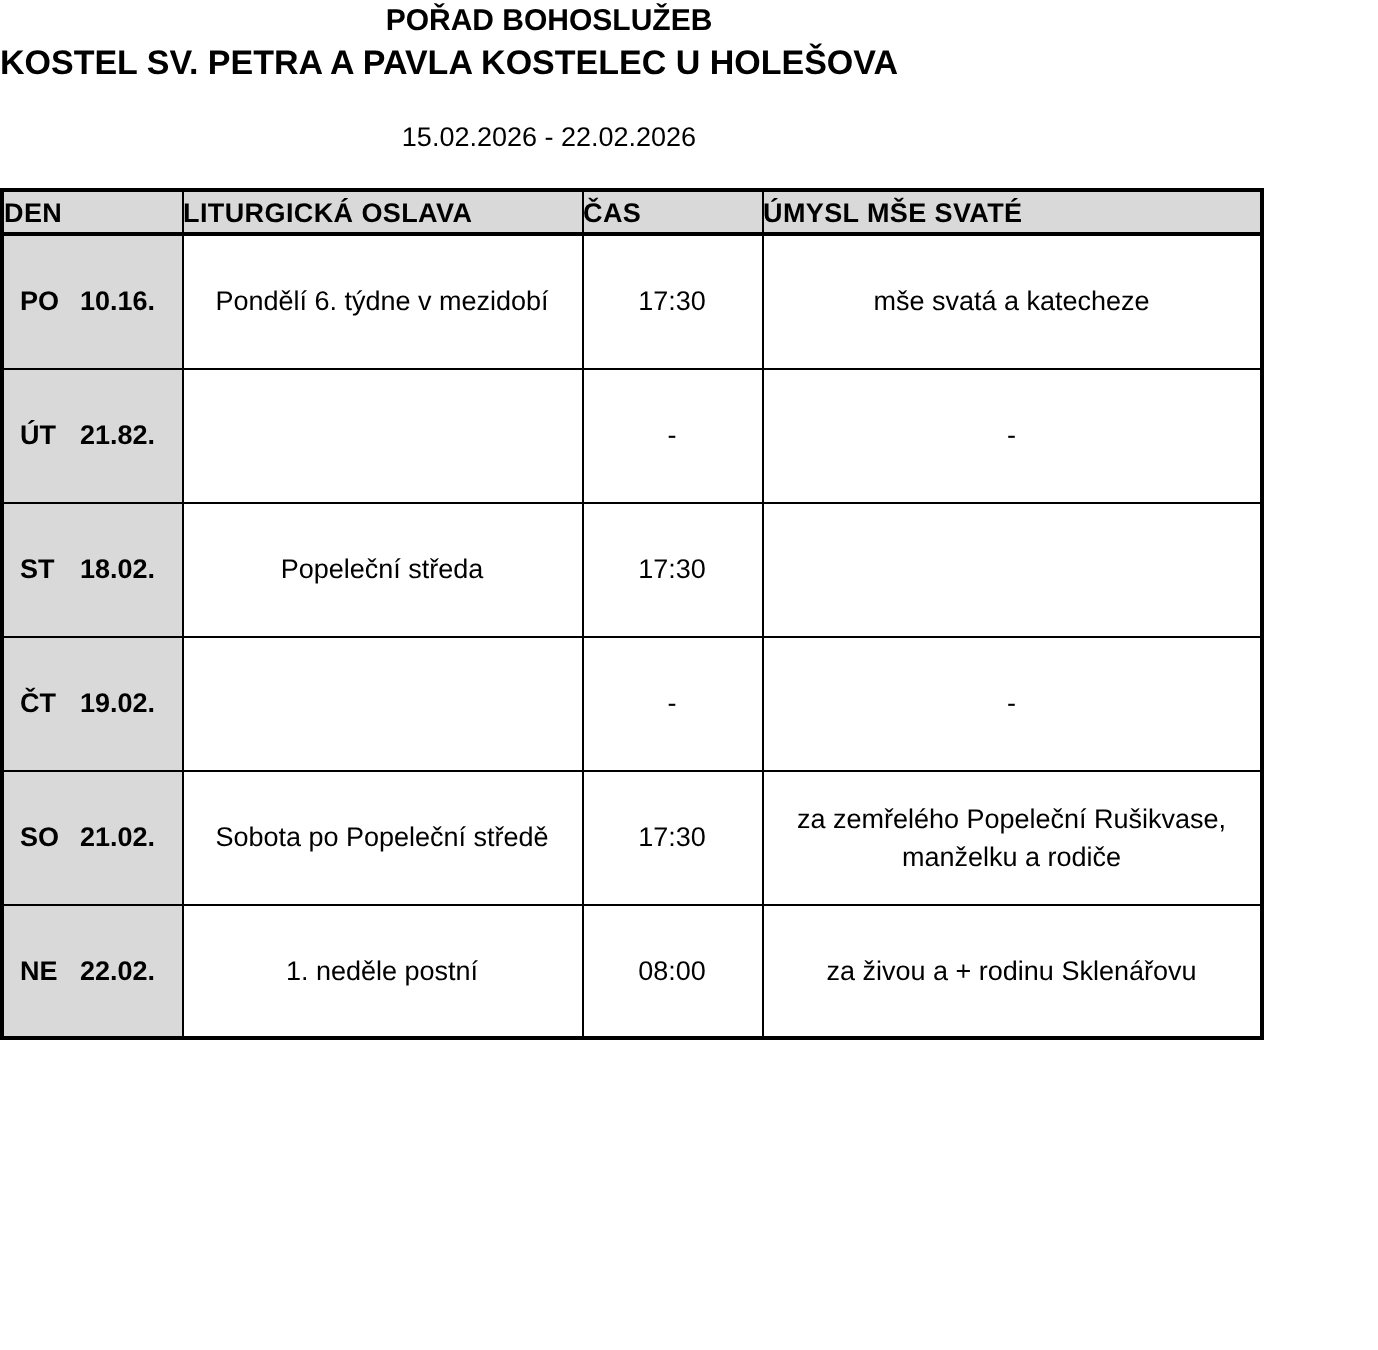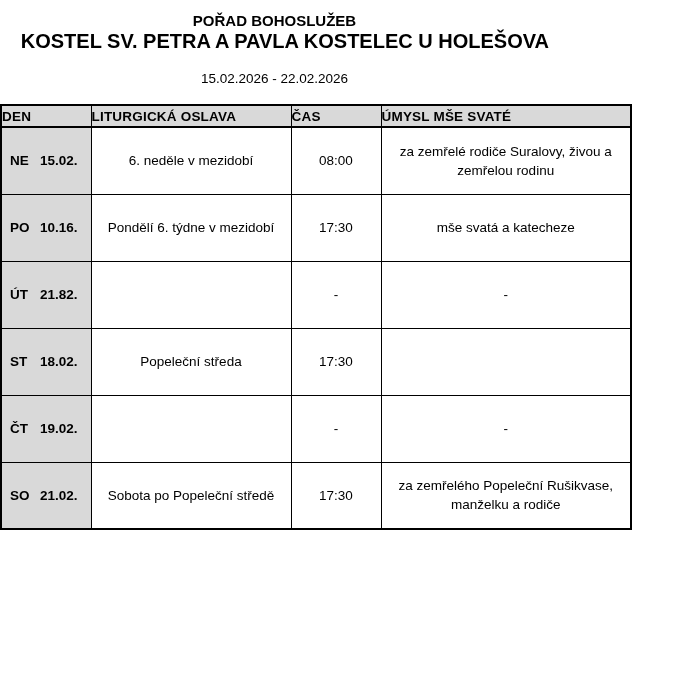--- a/index.html
+++ b/index.html
@@ -4,32 +4,32 @@
 <style>
   * { margin: 0; padding: 0; box-sizing: border-box; }
   html, body { background: #ffffff; }
   body {
     width: 689px;
     height: 675px;
     font-family: "Liberation Sans", sans-serif;
     color: #000;
     overflow: hidden;
   }
-  .page { width: 549px; height: 675px; padding-top: 10px; }
+  .page { width: 549px; height: 675px; padding-top: 0; }
 
   .doc-title {
     text-align: center;
     font-weight: bold;
     font-size: 15px;
     line-height: 21px;
   }
   .doc-subtitle {
-    text-align: right;
+    text-align: left;
     font-weight: bold;
-    font-size: 20px;
+    font-size: 17px;
     line-height: 21px;
   }
   .doc-daterange {
     text-align: center;
     font-size: 13.5px;
     line-height: 20px;
     margin-top: 17px;
   }
 
   table.schedule {
@@ -88,28 +88,20 @@
       <tr>
         <th class="col-day">DEN</th>
         <th class="col-celebration">LITURGICKÁ OSLAVA</th>
         <th class="col-time">ČAS</th>
         <th class="col-intention">ÚMYSL MŠE SVATÉ</th>
       </tr>
     </thead>
     <tbody>
       <tr>
         <td class="col-day">
-          <span class="day-abbr">NE</span><span class="day-date">15.02.</span>
-        </td>
-        <td class="col-celebration">6. neděle v mezidobí</td>
-        <td class="col-time">08:00</td>
-        <td class="col-intention">za zemřelé rodiče Suralovy, živou a zemřelou rodinu</td>
-      </tr>
-      <tr>
-        <td class="col-day">
           <span class="day-abbr">PO</span><span class="day-date">10.16.</span>
         </td>
         <td class="col-celebration">Pondělí 6. týdne v mezidobí</td>
         <td class="col-time">17:30</td>
         <td class="col-intention">mše svatá a katecheze</td>
       </tr>
       <tr>
         <td class="col-day">
           <span class="day-abbr">ÚT</span><span class="day-date">21.82.</span>
         </td>
@@ -134,16 +126,24 @@
         <td class="col-intention">-</td>
       </tr>
       <tr>
         <td class="col-day">
           <span class="day-abbr">SO</span><span class="day-date">21.02.</span>
         </td>
         <td class="col-celebration">Sobota po Popeleční středě</td>
         <td class="col-time">17:30</td>
         <td class="col-intention">za zemřelého Popeleční Rušikvase, manželku a rodiče</td>
       </tr>
+      <tr>
+        <td class="col-day">
+          <span class="day-abbr">NE</span><span class="day-date">22.02.</span>
+        </td>
+        <td class="col-celebration">1. neděle postní</td>
+        <td class="col-time">08:00</td>
+        <td class="col-intention">za živou a + rodinu Sklenářovu</td>
+      </tr>
     </tbody>
   </table>
 
 </div>
 
 </body></html>

